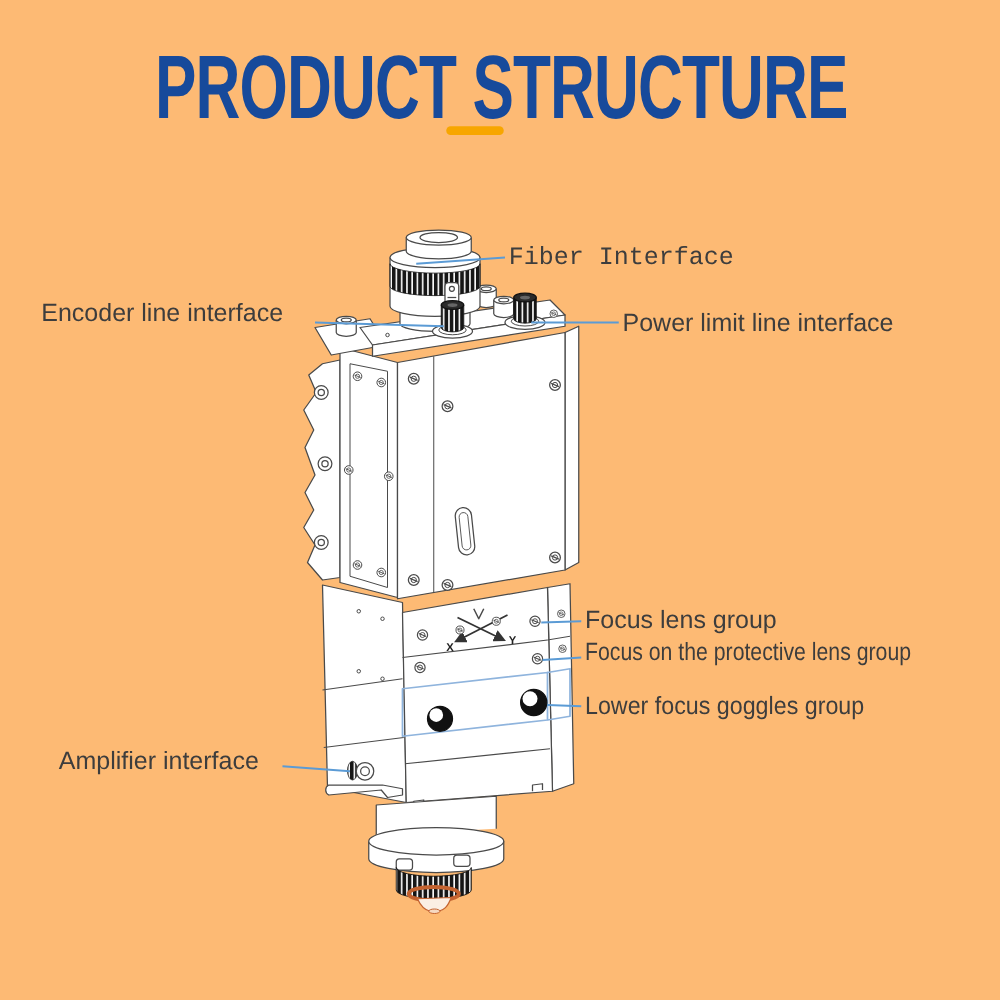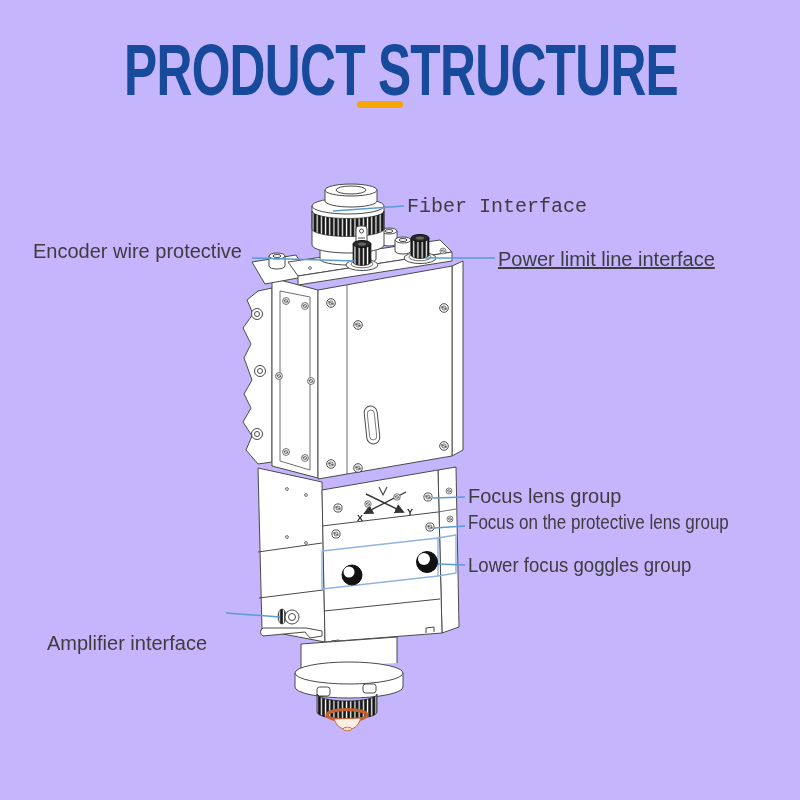--- a/index.html
+++ b/index.html
@@ -1,17 +1,17 @@
 <!DOCTYPE html>
 <html><head>
 <meta charset="utf-8">
 <style>
   html,body{margin:0;padding:0;background:#ffffff;}
   body{width:800px;height:800px;overflow:hidden;}
-  .stage{position:relative;width:800px;height:800px;font-family:"Liberation Sans",sans-serif;background:#c4b5fd;}
+  .stage{position:relative;width:800px;height:800px;font-family:"Liberation Sans",sans-serif;background:#fdba74;}
   .title{
     position:absolute;left:0;top:34px;width:800px;text-align:center;margin:0;
     font-size:72px;font-weight:900;letter-spacing:-1px;line-height:1;
     color:#174A9B;transform:scaleX(0.69);transform-origin:400px 0;
     white-space:nowrap;
   }
   .accent{position:absolute;left:357px;top:101px;width:46px;height:7px;border-radius:3.5px;background:#F7A600;}
   svg.device{position:absolute;left:0;top:0;}
   .callout{
     position:absolute;font-size:20px;color:#3D3D3D;white-space:nowrap;line-height:1.1;
@@ -214,20 +214,20 @@
         <line x1="438" y1="564" x2="465" y2="565"></line>
         <line x1="226" y1="613" x2="280" y2="617"></line>
       </g>
 
       <text x="357" y="521" font-size="9" font-weight="bold" fill="#222" stroke="none" font-family="Liberation Sans, sans-serif">X</text>
       <text x="407" y="515" font-size="9" font-weight="bold" fill="#222" stroke="none" font-family="Liberation Sans, sans-serif">Y</text>
     </g>
   </svg>
 
   <div class="callout" style="left:407px;top:196px;font-family:Liberation Mono, monospace;">Fiber Interface</div>
-  <div class="callout" style="left:33px;top:240px;">Encoder wire protective</div>
-  <div class="callout" style="left:498px;top:248px;text-decoration:underline;">Power limit line interface</div>
+  <div class="callout" style="left:33px;top:240px;">Encoder line interface</div>
+  <div class="callout" style="left:498px;top:248px;">Power limit line interface</div>
   <div class="callout" style="left:468px;top:485px;text-align:center;">Focus lens group</div>
   <div class="callout cond85" style="left:468px;top:511px;">Focus on the protective lens group</div>
   <div class="callout cond93" style="left:468px;top:554px;">Lower focus goggles group</div>
-  <div class="callout" style="left:47px;top:632px;">Amplifier interface</div>
+  <div class="callout" style="left:47px;top:598px;">Amplifier interface</div>
 
 </div>
 
 </body></html>

